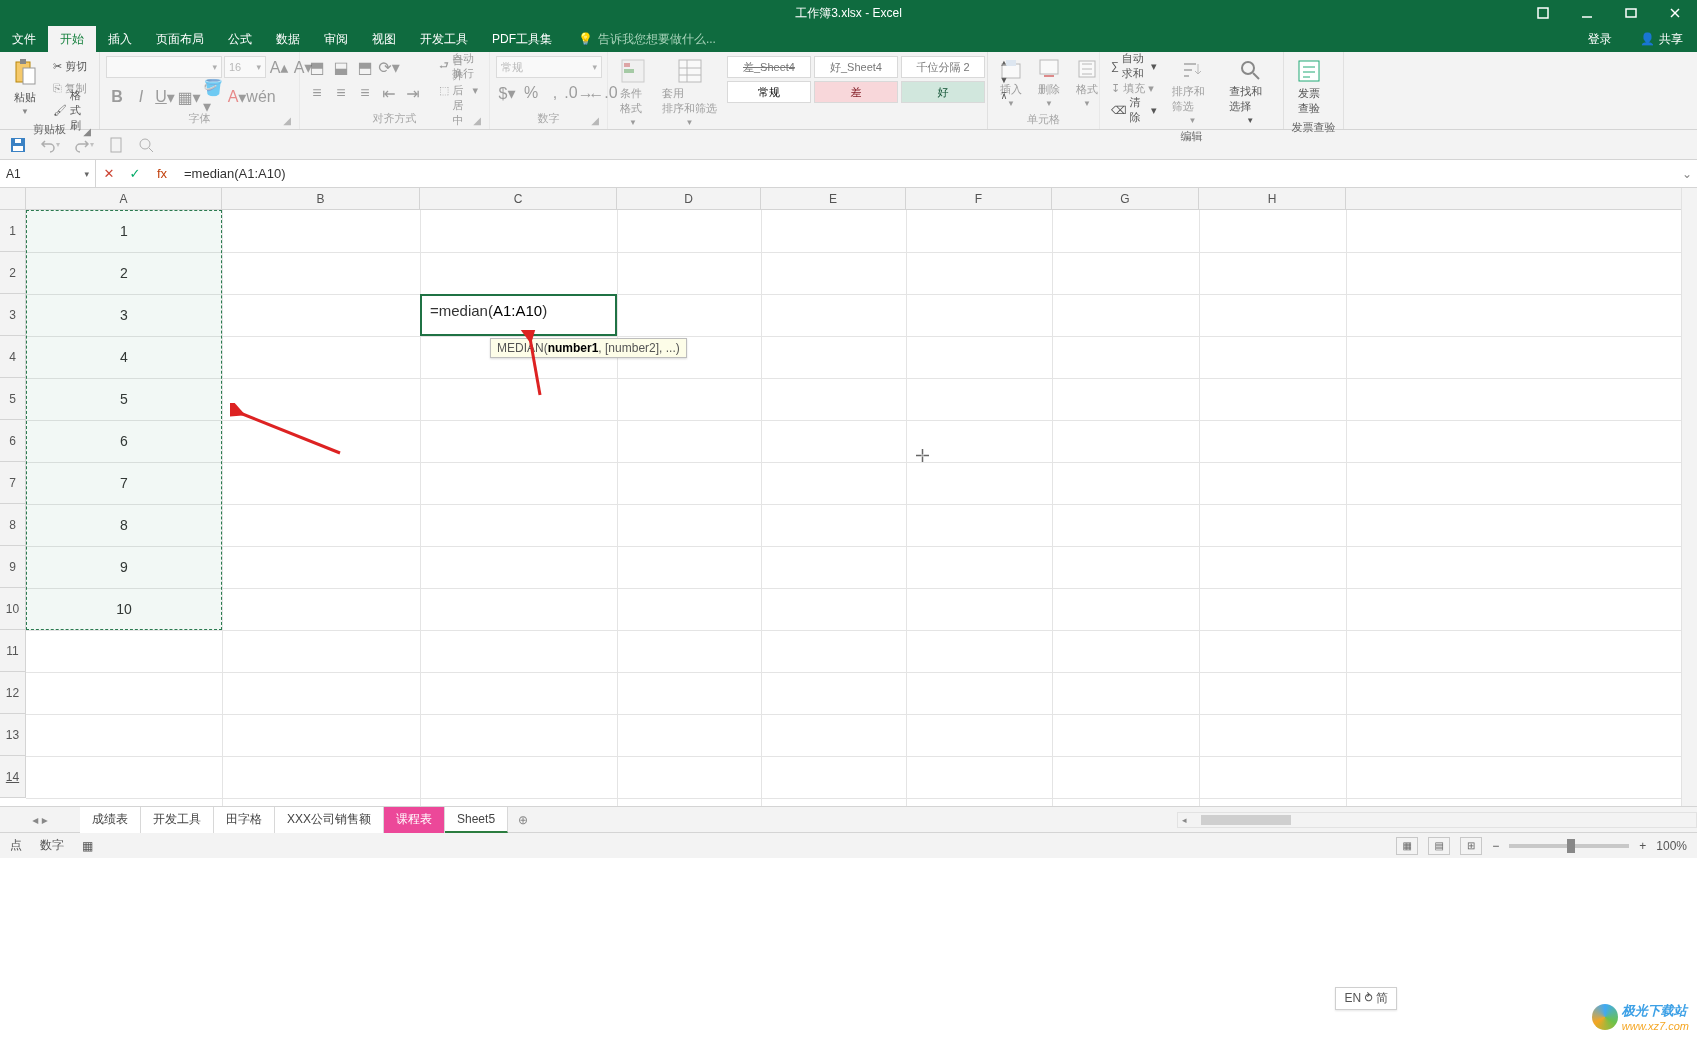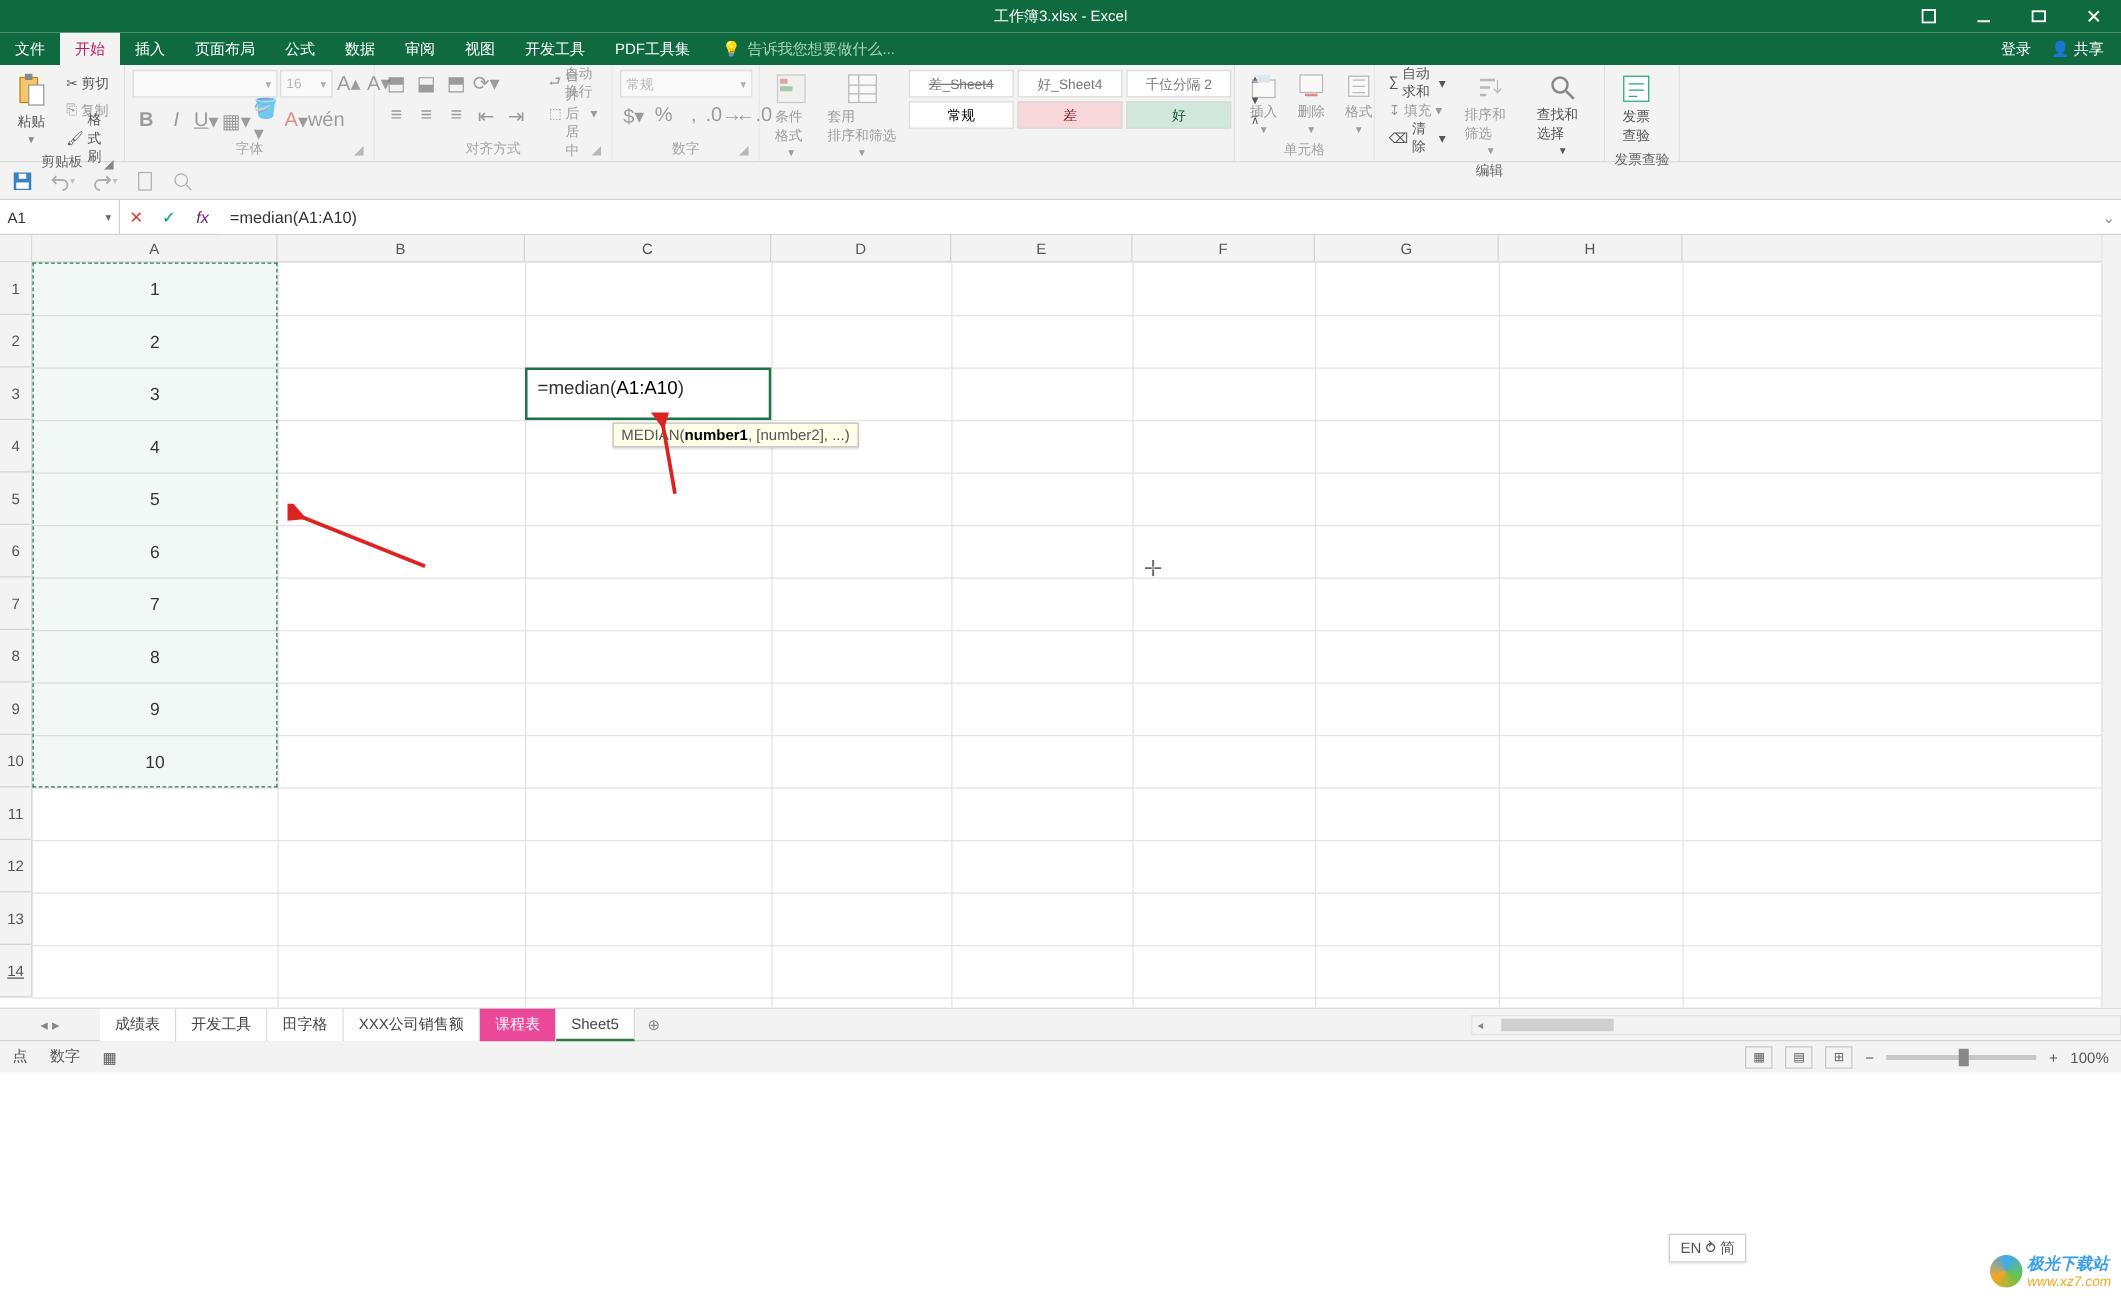--- a/index.html
+++ b/index.html
@@ -4,23 +4,23 @@
 <style>
 *{margin:0;padding:0;box-sizing:border-box;font-family:"Microsoft YaHei","Segoe UI",sans-serif;-webkit-font-smoothing:antialiased}
 html,body{width:1697px;height:1040px;overflow:hidden;background:#fff}
 .titlebar{height:26px;background:#0f6b3f;color:#fff;display:flex;align-items:center;position:relative}
 .titlebar-title{position:absolute;left:50%;transform:translateX(-50%);font-size:12px}
 .titlebar-right{position:absolute;right:0;display:flex;align-items:center;height:100%}
 .titlebar-btn{width:44px;height:26px;display:flex;align-items:center;justify-content:center;font-size:12px}
 .titlebar-btn svg{width:12px;height:12px;stroke:#fff;fill:none;stroke-width:1.5}
 .menubar{height:26px;background:#0f6b3f;display:flex;align-items:center;color:#fff;font-size:12px}
 .menubar-item{padding:0 12px;height:26px;display:flex;align-items:center}
-.menubar-item.active{background:#f3f3f3;color:#be185d}
+.menubar-item.active{background:#f3f3f3;color:#15803d}
 .menubar-tell{margin-left:14px;color:#a7d3b9;font-size:12px;display:flex;align-items:center;gap:5px}
-.menubar-right{margin-left:auto;display:flex;align-items:center;gap:16px;padding-right:14px}
+.menubar-right{margin-left:auto;display:flex;align-items:center;gap:29px;padding-right:14px}
 .ribbon{height:78px;background:#f3f3f3;border-bottom:1px solid #d4d4d4;display:flex;align-items:stretch}
 .rgroup{border-right:1px solid #e0e0e0;padding:4px 6px 0 6px;display:flex;flex-direction:column}
 .rgroup-body{display:flex;align-items:flex-start;gap:4px;flex:1}
 .rgroup-label{text-align:center;font-size:11px;color:#666;padding:2px 0 3px 0;position:relative}
 .rgroup-label .dlg{position:absolute;right:2px;bottom:3px;font-size:10px;color:#888}
 .ico{display:inline-flex;align-items:center;justify-content:center}
 .stack{display:flex;flex-direction:column;gap:2px}
 .btn-sm{height:20px;padding:0 4px;display:flex;align-items:center;gap:3px;font-size:11px;color:#555;border:1px solid transparent}
 .big-btn{display:flex;flex-direction:column;align-items:center;justify-content:center;gap:2px;padding:2px 6px;font-size:11px;color:#555}
 .font-row{display:flex;align-items:center;gap:2px;margin-bottom:4px}
@@ -35,21 +35,21 @@
 .style-chip.l3{color:#777}
 .qat{height:30px;background:#f3f3f3;border-bottom:1px solid #d4d4d4;display:flex;align-items:center;padding:0 10px;gap:14px}
 .qat .ico svg{width:16px;height:16px}
 .namebox-row{height:28px;border-bottom:1px solid #d4d4d4;display:flex;align-items:center;background:#fff}
 .namebox{width:96px;border-right:1px solid #d4d4d4;height:100%;display:flex;align-items:center;padding:0 6px;font-size:12px;color:#333;position:relative}
 .namebox .caret{position:absolute;right:6px;font-size:9px;color:#666}
 .fx-area{display:flex;align-items:center;height:100%;flex:1}
 .fx-btn{width:26px;height:100%;display:flex;align-items:center;justify-content:center;color:#666;font-size:13px}
 .fx-btn.x{color:#c43}
 .fx-btn.chk{color:#0a6}
-.fx-label{width:28px;color:#701a75;font-style:italic;font-size:13px;text-align:center}
+.fx-label{width:28px;color:#c2410c;font-size:13px;text-align:center}
 .fx-input{flex:1;border:none;height:100%;padding:0 8px;font-size:13px;color:#333;outline:none}
 .fx-expand{width:20px;text-align:center;color:#888;font-size:12px}
 .grid-area{position:relative;height:618px;background:#fff;overflow:hidden}
 .corner{position:absolute;left:0;top:0;width:26px;height:22px;border-right:1px solid #d4d4d4;border-bottom:1px solid #d4d4d4;background:#f3f3f3}
 .col-headers{position:absolute;left:26px;top:0;right:16px;height:22px;display:flex;background:#f3f3f3;border-bottom:1px solid #d4d4d4}
 .col-h{border-right:1px solid #d4d4d4;display:flex;align-items:center;justify-content:center;font-size:12px;color:#555}
 .row-headers{position:absolute;left:0;top:22px;width:26px;background:#f3f3f3;border-right:1px solid #d4d4d4}
 .row-h{border-bottom:1px solid #d4d4d4;display:flex;align-items:center;justify-content:center;font-size:12px;color:#555}
 .cells{position:absolute;left:26px;top:22px;right:16px;bottom:0}
 .cell-col{position:absolute;top:0;bottom:0;border-right:1px solid #e4e4e4}

